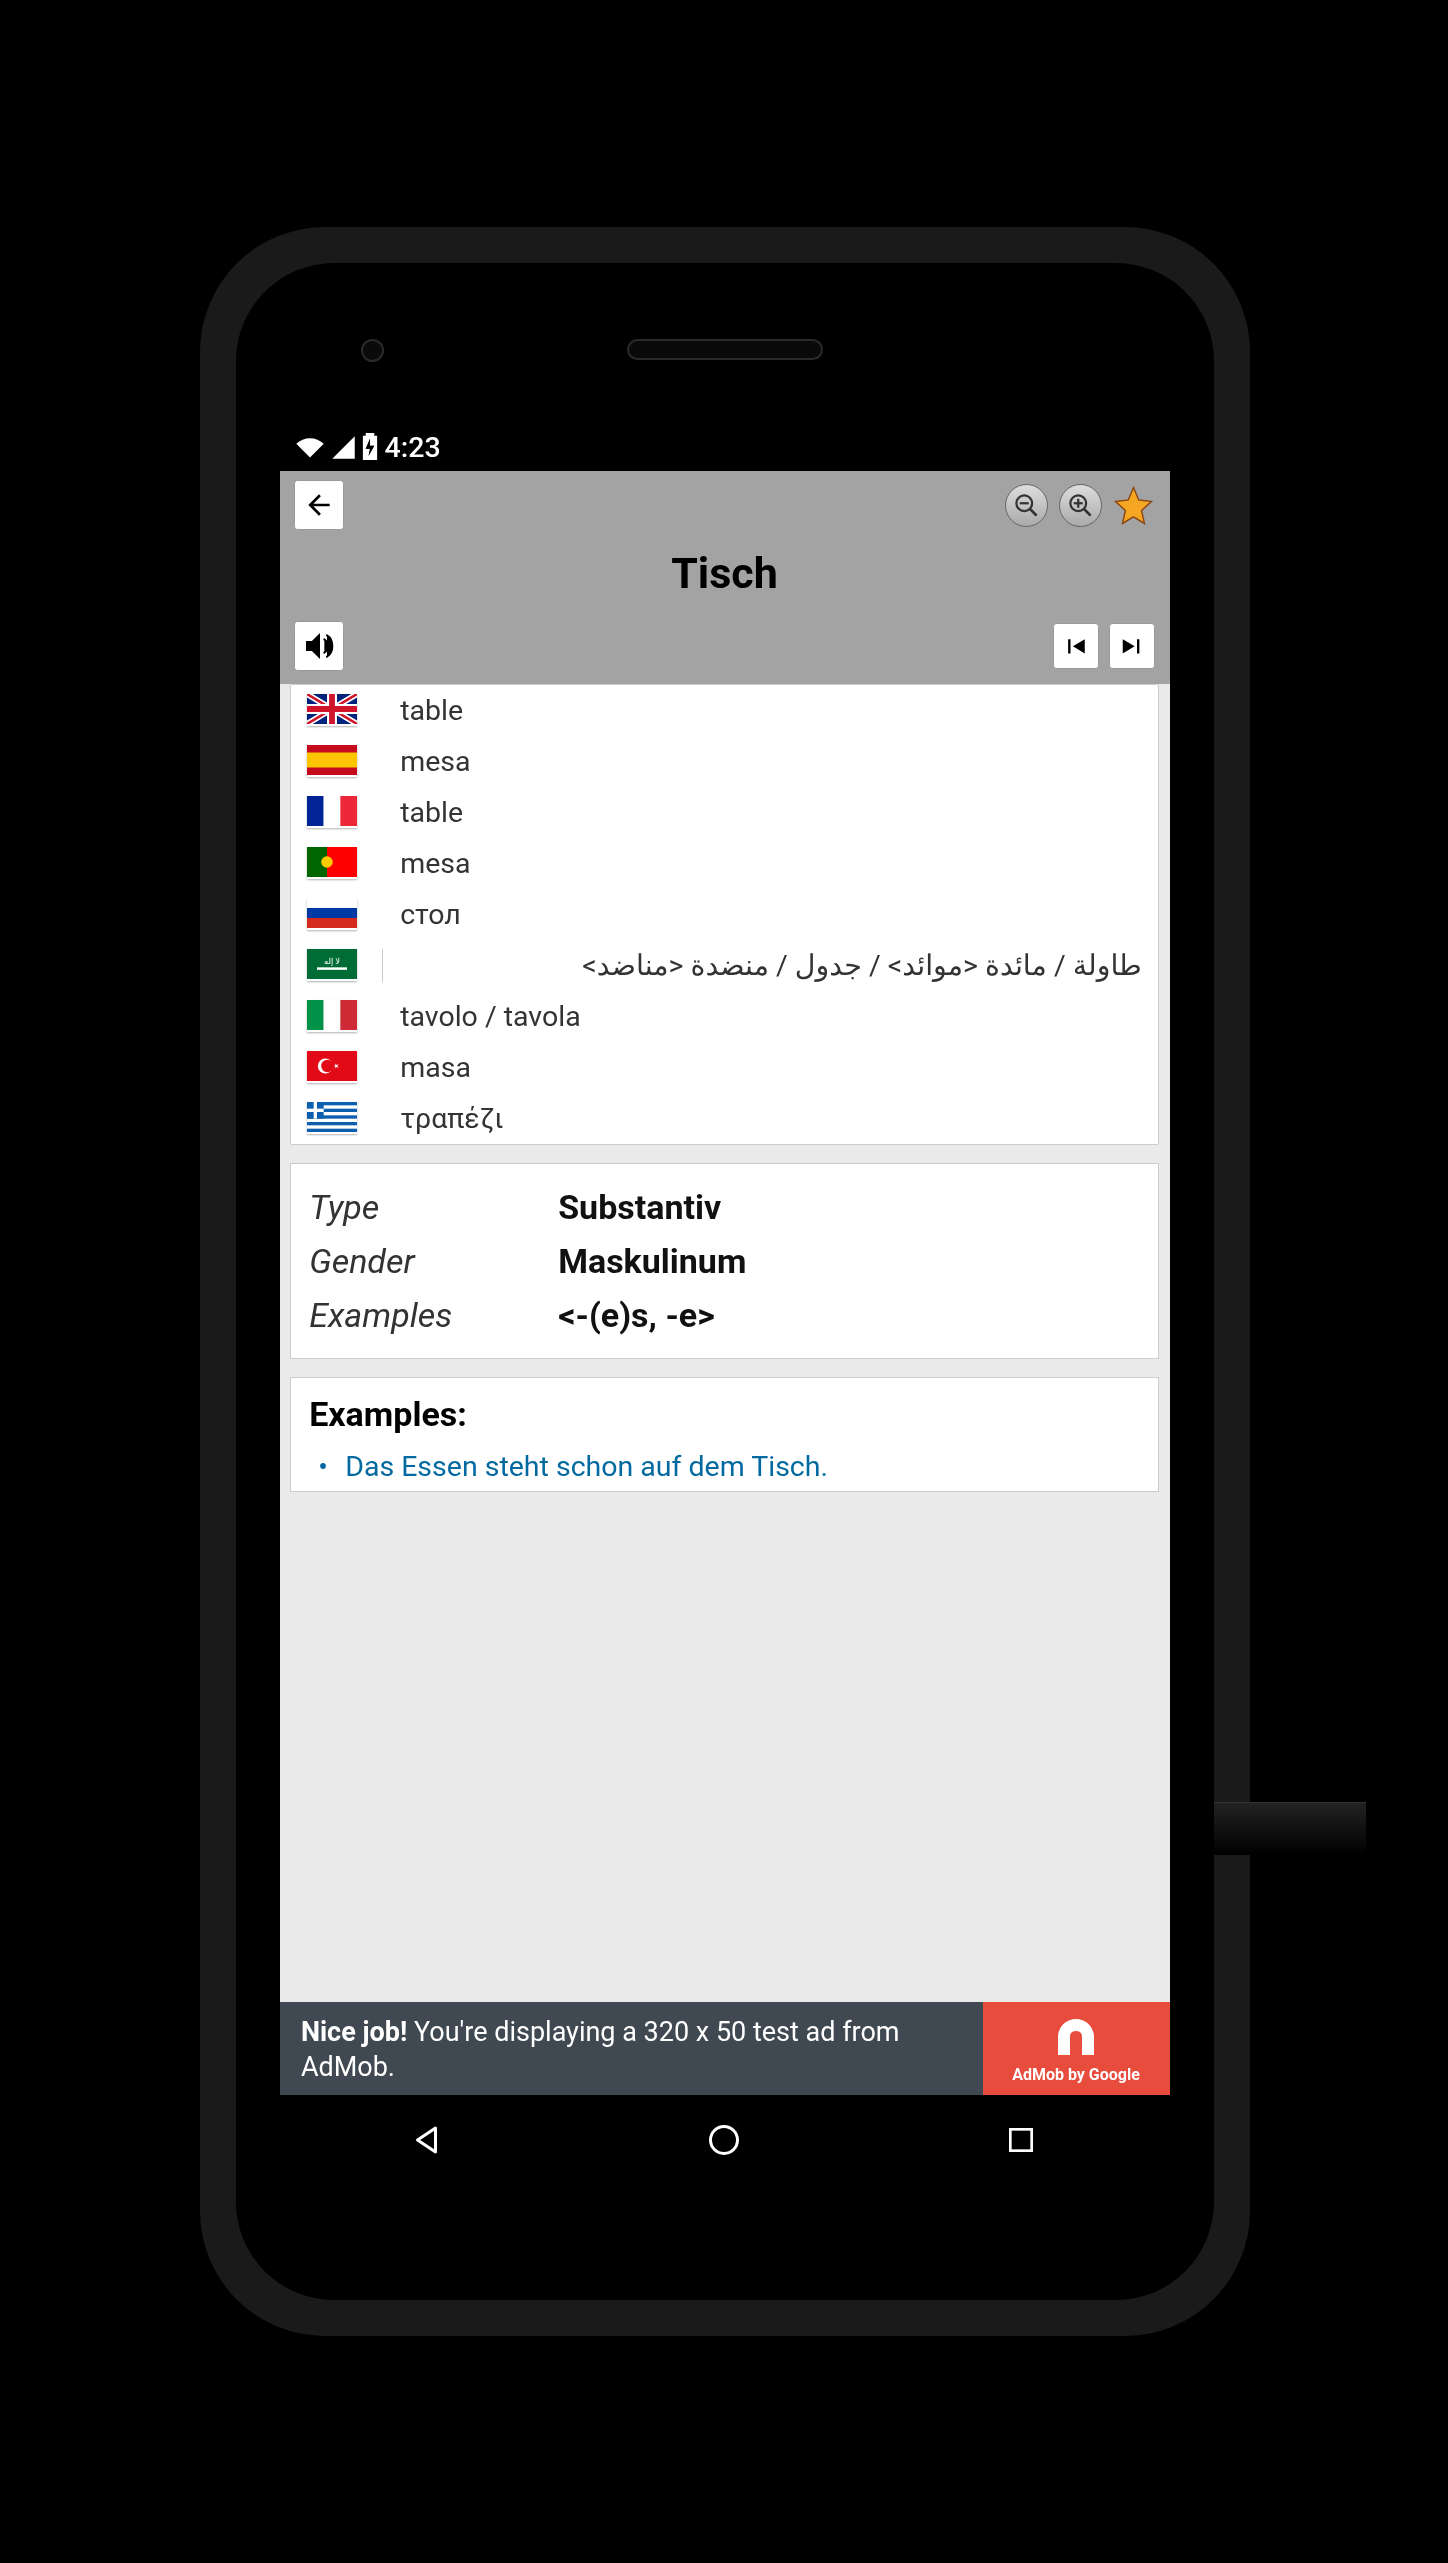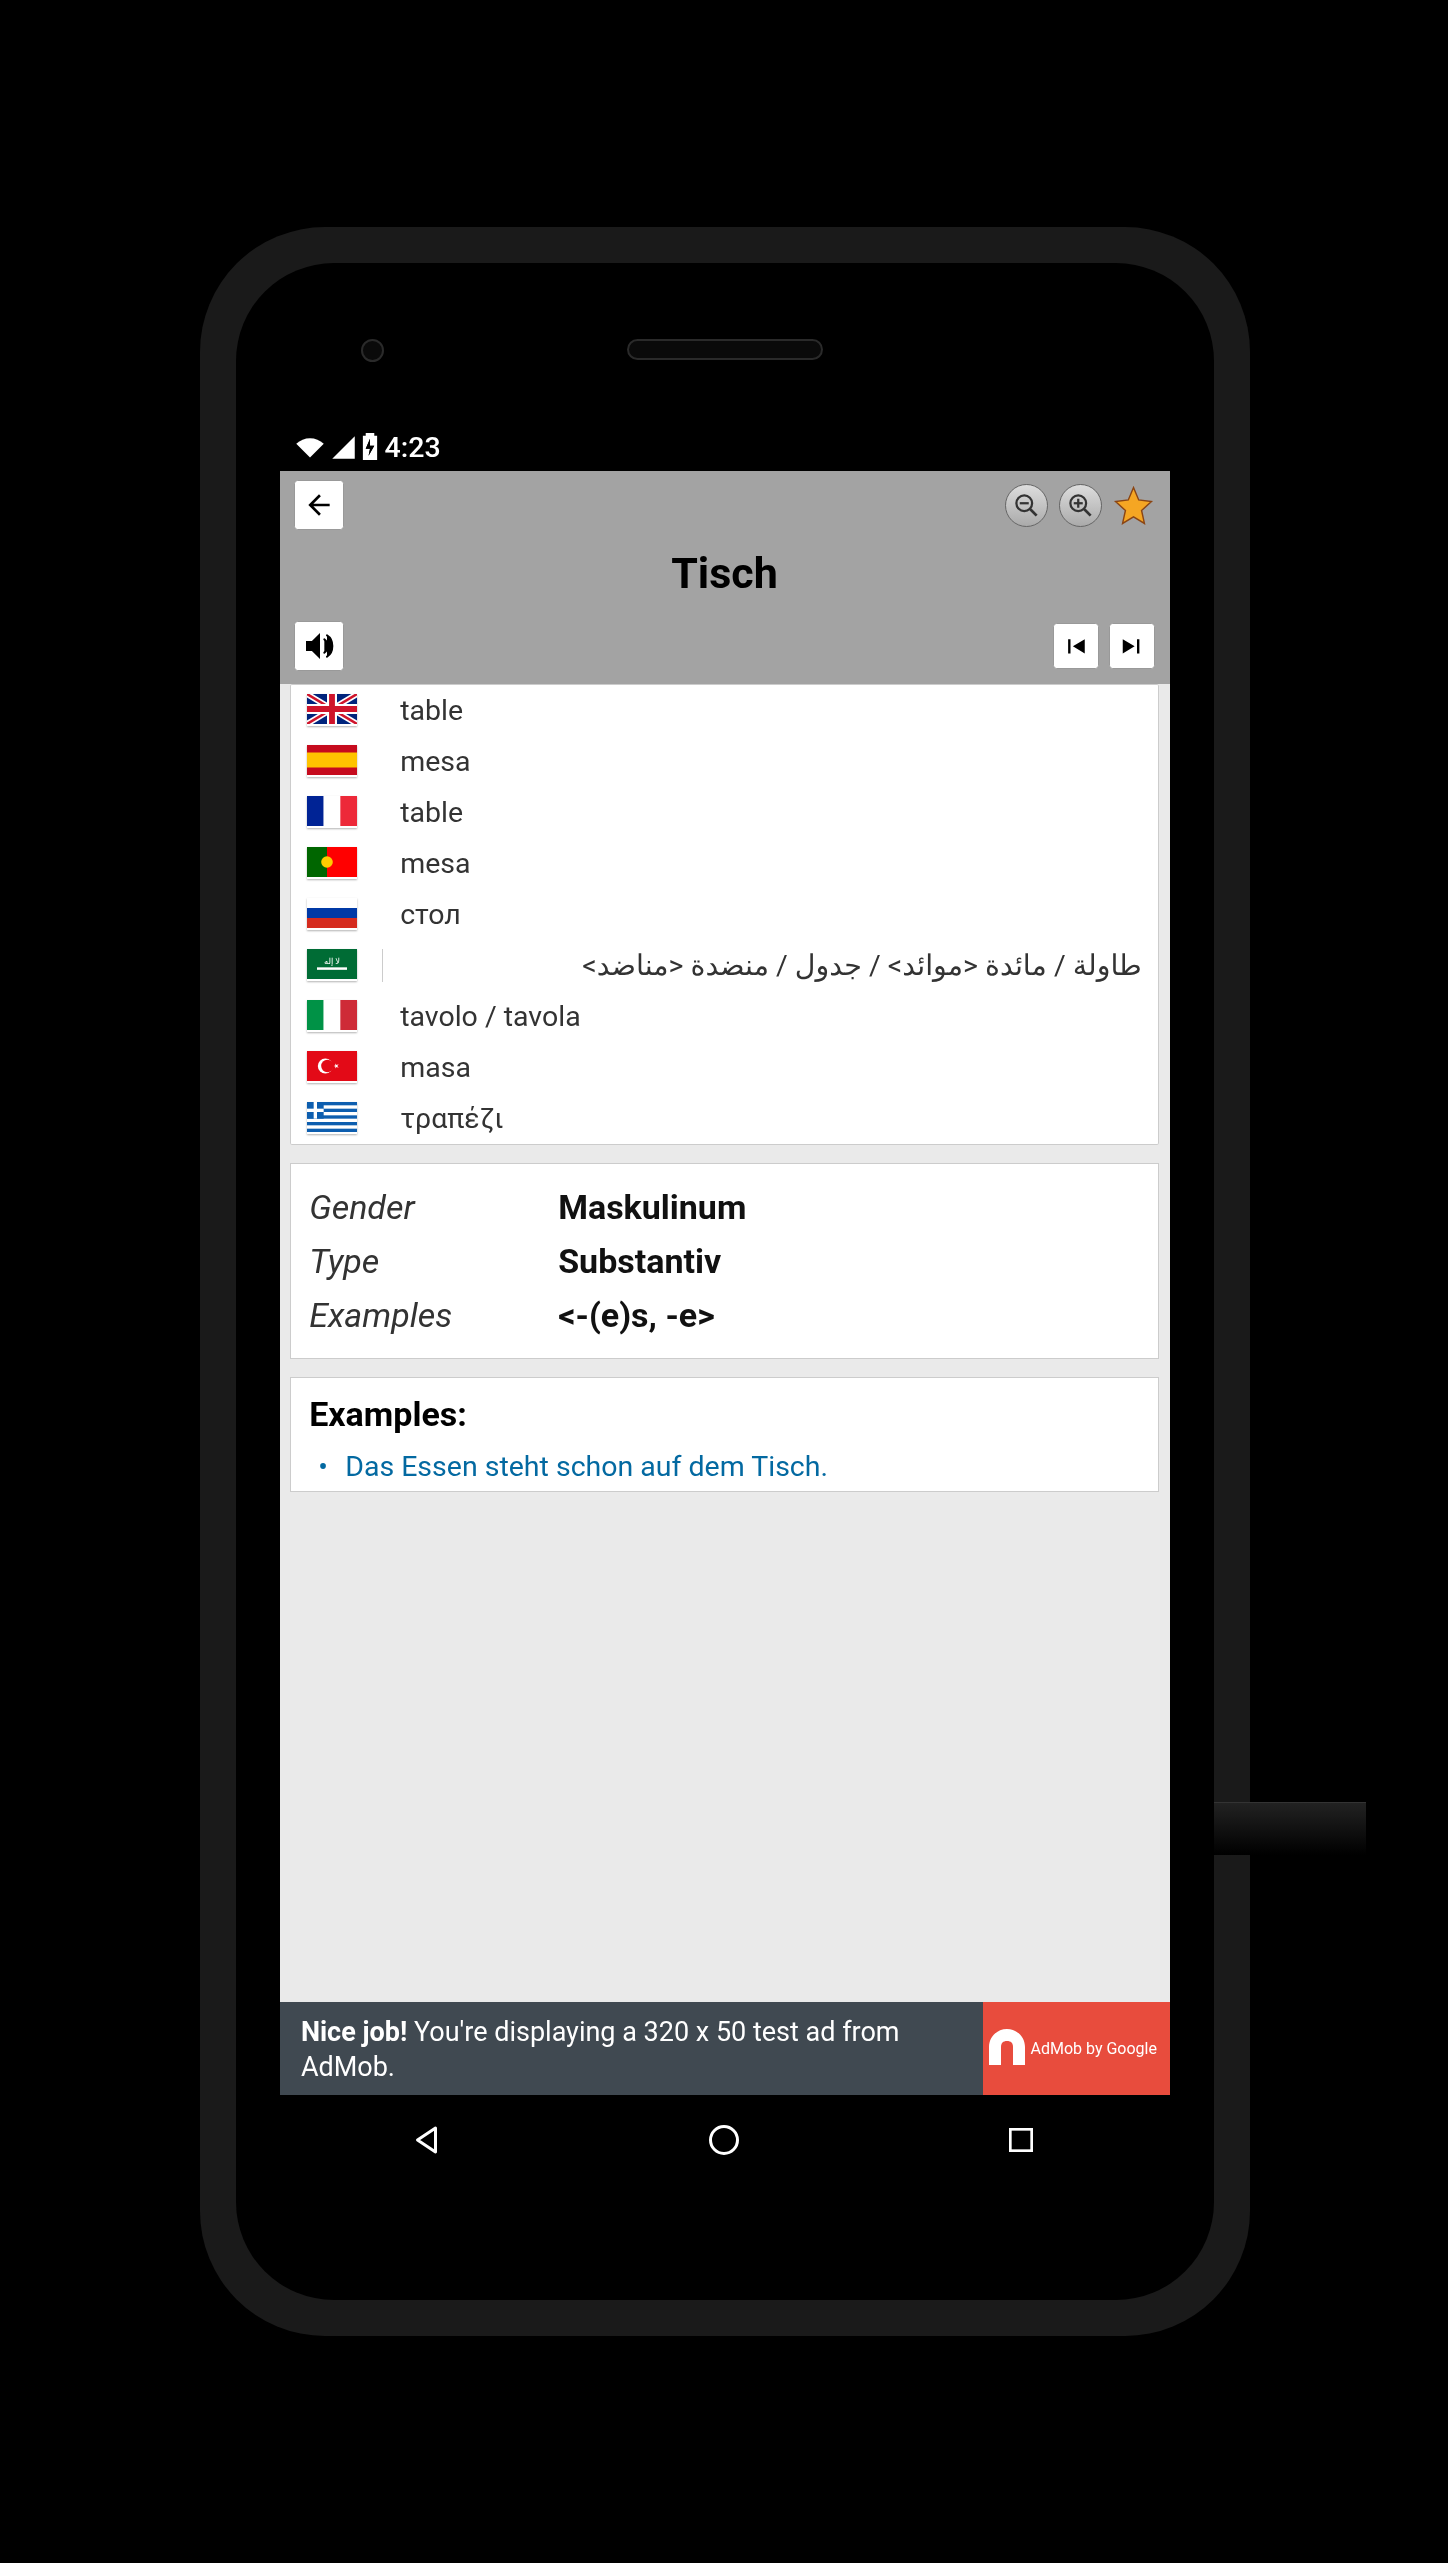--- a/index.html
+++ b/index.html
@@ -223,22 +223,25 @@
   flex: 1;
   padding: 12.5px 21.4px;
   font-size: 27px;
   line-height: 1.3;
 }
 .ad-text b { color: #ffffff; }
 .ad-badge {
   width: 187px;
   background: #e84c3d;
   display: flex;
-  align-items: center;
+  flex-direction: column;
+  align-items: center;
+  justify-content: center;
   font-size: 16px;
+  font-weight: bold;
 }
 .ad-badge svg { margin-bottom: 3.6px; }
 .nav-bar {
   height: 89px;
   background: #000;
   display: flex;
   align-items: center;
   justify-content: space-around;
 }
 .nav-btn {
@@ -411,26 +414,26 @@
                   <rect width="20" height="20" fill="#0d5eaf"></rect>
                   <rect x="8" width="4" height="20" fill="#fff"></rect>
                   <rect y="8" width="20" height="4" fill="#fff"></rect>
                 </svg></div>
               <div class="trans-text">τραπέζι</div>
             </div>
           </div>
 
         <div class="info-table">
           <div class="info-row">
+            <div class="info-label">Type</div>
+            <div class="info-value">Substantiv</div>
+          </div>
+          <div class="info-row">
             <div class="info-label">Gender</div>
             <div class="info-value">Maskulinum</div>
-          </div>
-          <div class="info-row">
-            <div class="info-label">Type</div>
-            <div class="info-value">Substantiv</div>
           </div>
           <div class="info-row">
             <div class="info-label">Examples</div>
             <div class="info-value">&lt;-(e)s, -e&gt;</div>
           </div>
         </div>
 
         <div class="examples">
           <div class="examples-title">Examples:</div>
           <div class="example-item">Das Essen steht schon auf dem Tisch.</div>

